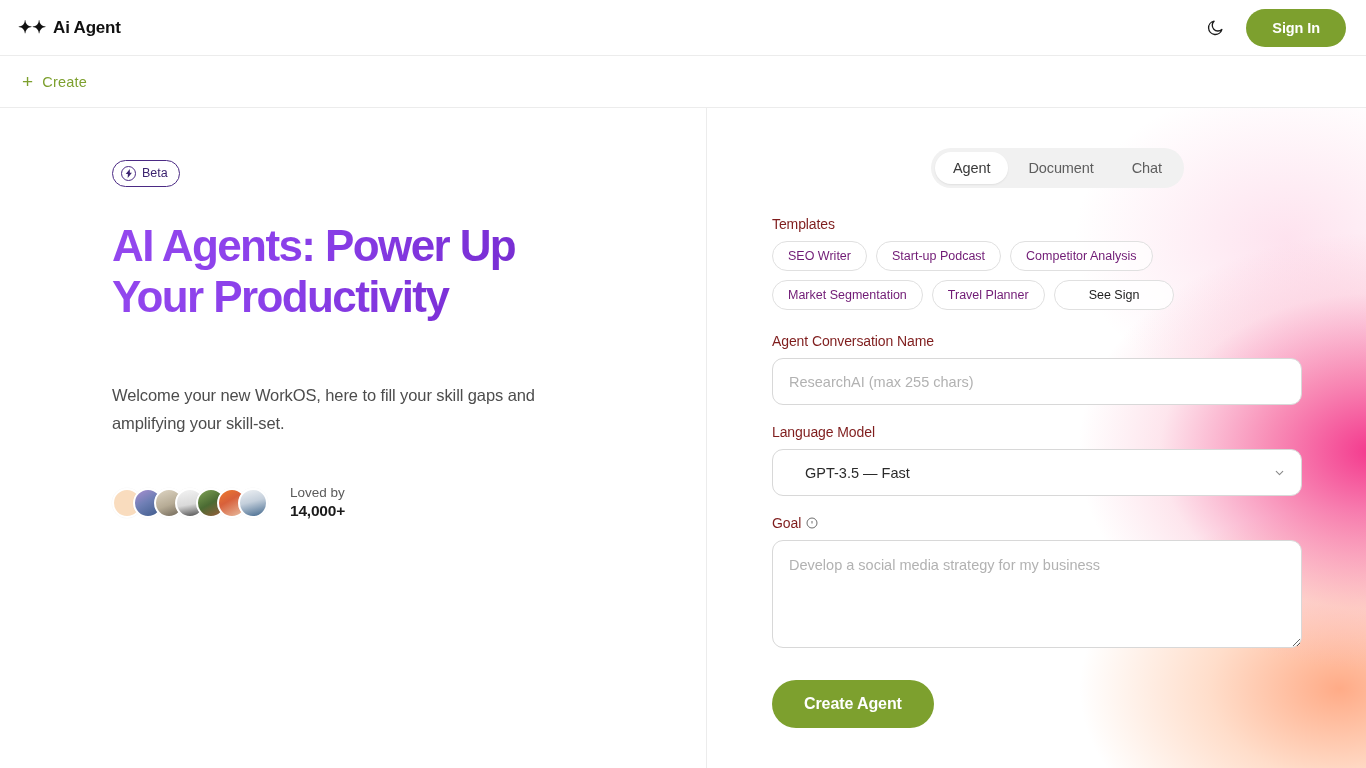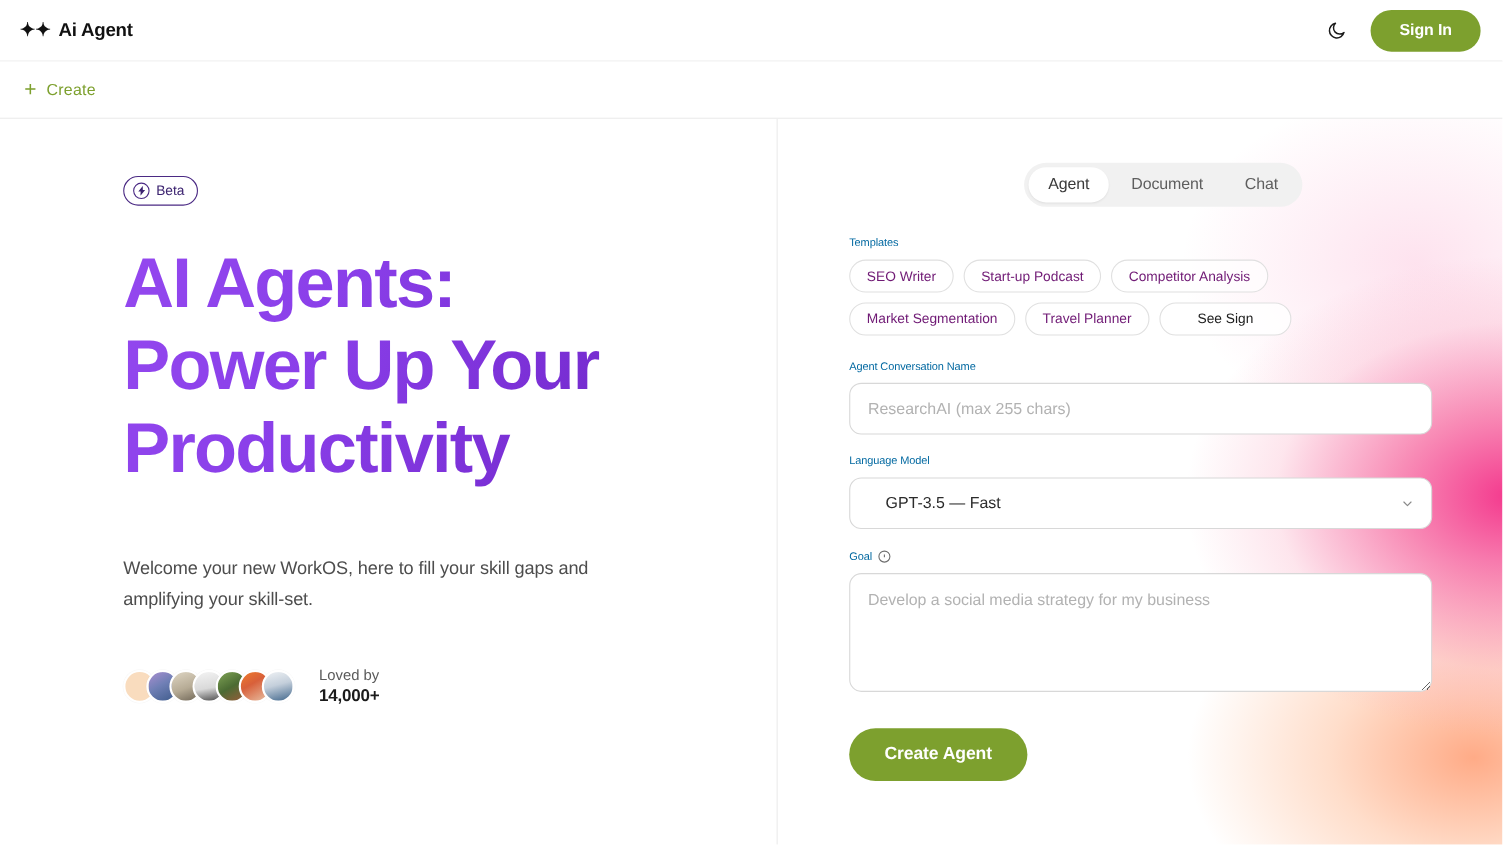--- a/index.html
+++ b/index.html
@@ -144,21 +144,21 @@
     width: 15px; height: 15px;
     border: 1.4px solid #4b2a84;
     border-radius: 50%;
     display: inline-flex;
     align-items: center; justify-content: center;
     line-height: 1;
   }
 
   .hero-title {
     margin-top: 33px;
-    font-size: 64px;
+    font-size: 44px;
     line-height: 1.17;
     font-weight: 700;
     letter-spacing: -1.6px;
     background: linear-gradient(115deg, #9448ef 0%, #8a3fe9 38%, #7a2fd5 78%, #6d28c4 100%);
     -webkit-background-clip: text;
     background-clip: text;
     color: transparent;
     -webkit-text-fill-color: transparent;
     max-width: 470px;
   }
@@ -218,22 +218,22 @@
     box-shadow: 0 1px 2px rgba(0,0,0,0.07);
   }
 
   .form {
     width: 530px;
     margin-left: 65px;
     margin-top: 16px;
   }
 
   .field-label {
-    font-size: 10px;
-    color: #0369a1;
+    font-size: 14px;
+    color: #7f1d1d;
     margin-bottom: 9px;
     display: flex;
     align-items: center;
     gap: 5px;
     letter-spacing: -0.1px;
   }
   .info-icon {
     display: inline-flex;
     align-items: center;
     color: #6e6e6e;

